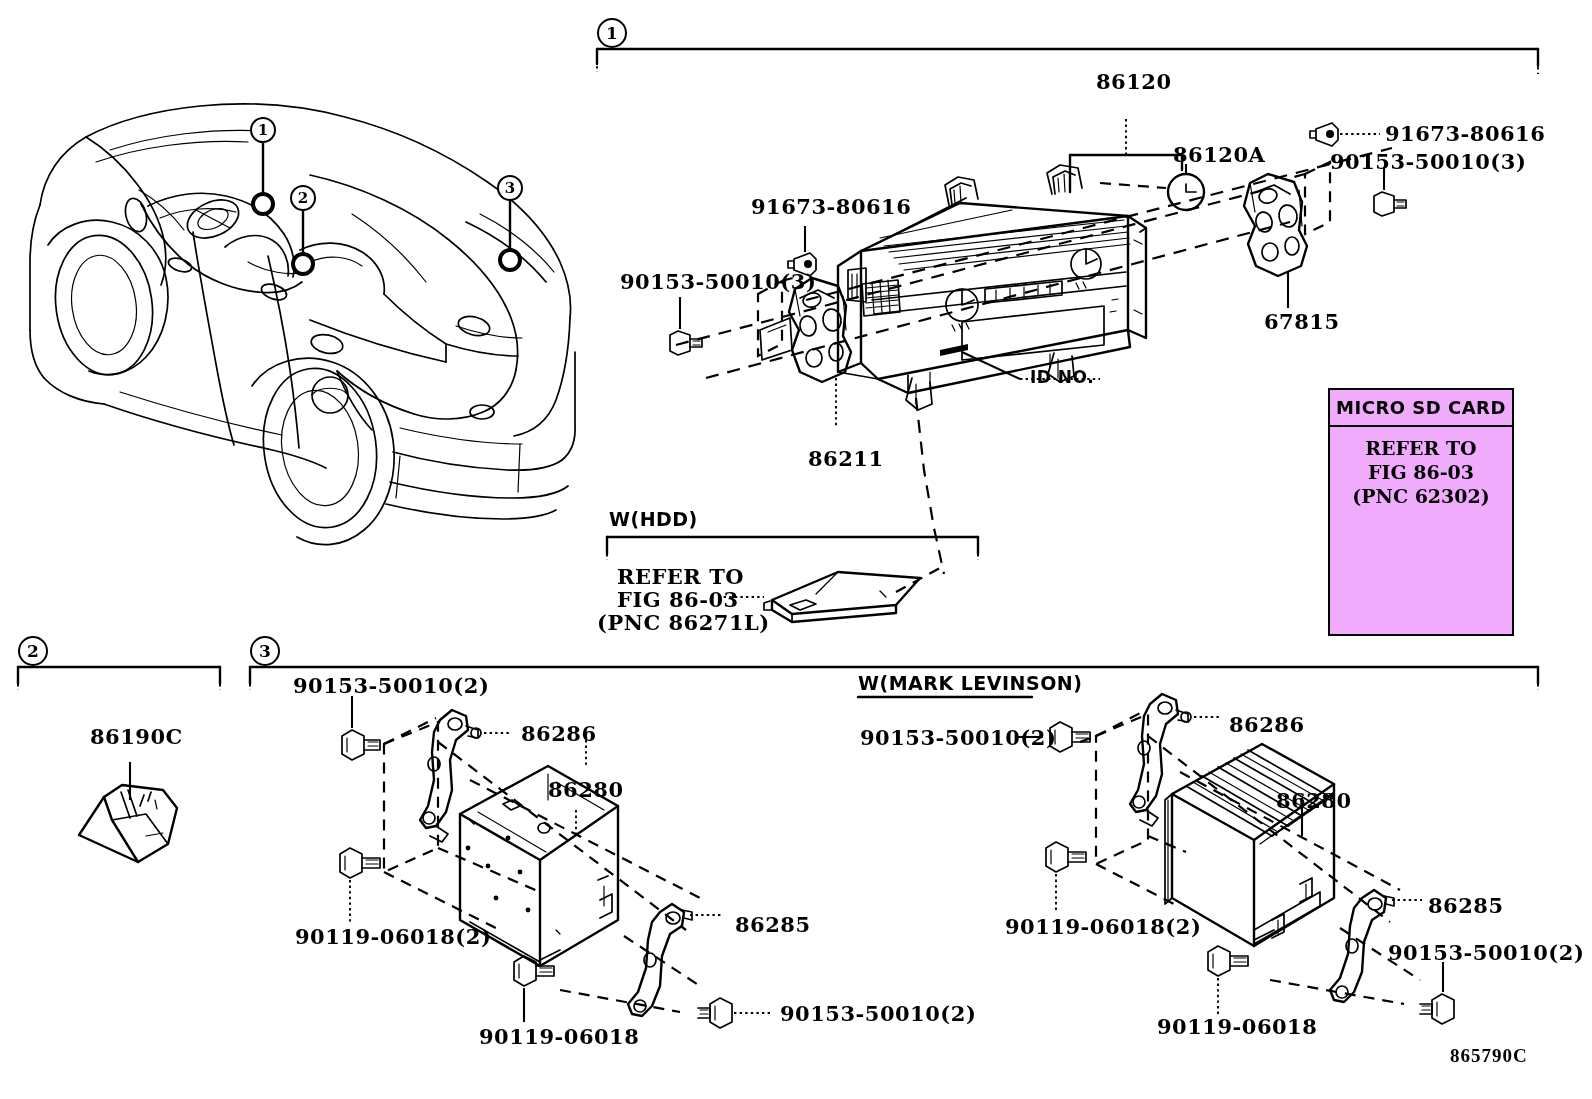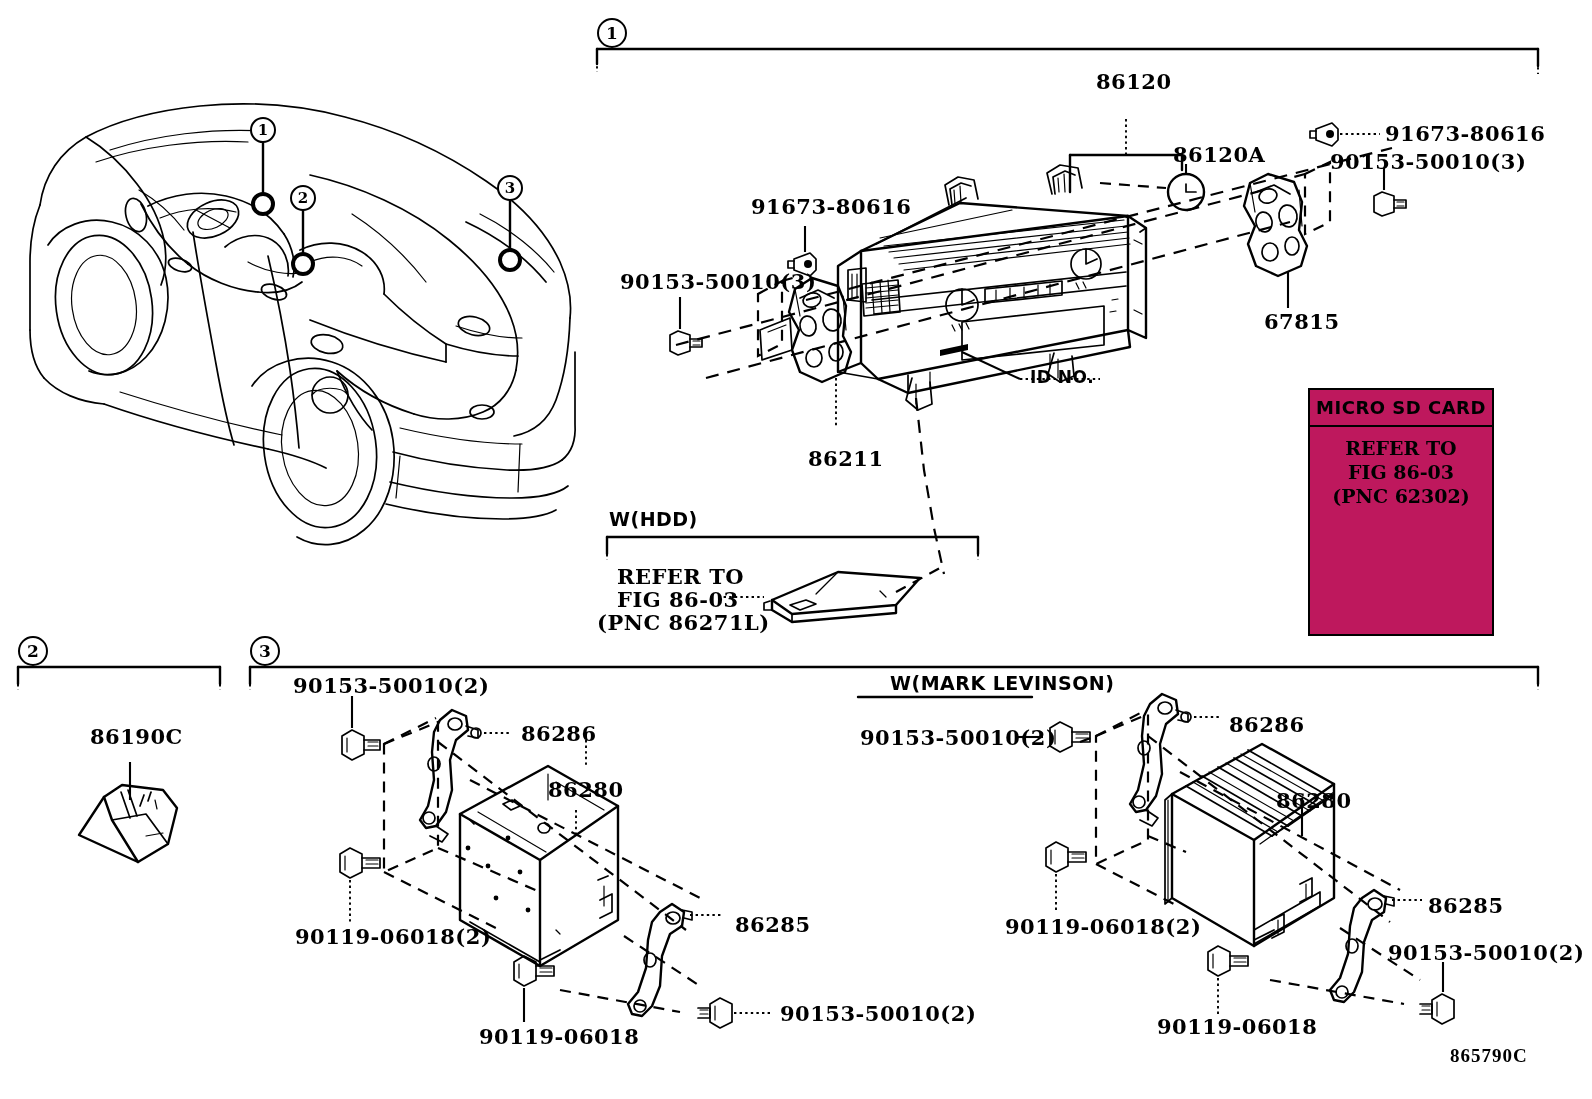--- a/index.html
+++ b/index.html
@@ -65,22 +65,23 @@
     position:absolute;
     width:24px;height:24px;
     border:4px solid #000;
     border-radius:50%;
     box-sizing:border-box;
     background:#fff;
   }
   .sdbox{
     position:absolute;
     border:2px solid #000;
-    background:#be185d;
+    background:#f0abfc;
     box-sizing:border-box;
+    margin-left:20px;
   }
   .sdtitle{
     font-family:"DejaVu Sans","Liberation Sans",sans-serif;
     font-weight:bold;
     font-size:18px;
     text-align:center;
     letter-spacing:0.5px;
     padding:7px 0 7px 0;
     border-bottom:2px solid #000;
   }
@@ -88,21 +89,20 @@
     font-family:"DejaVu Serif","Liberation Serif",serif;
     font-weight:bold;
     font-size:19px;
     text-align:center;
     padding-top:10px;
     line-height:1.25;
   }
   .whdd-under{
     border-bottom:2px solid #000;
     padding-bottom:19px;
-    margin-left:32px;
   }
 </style>
 </head>
 <body>
 
 <div id="sheet">
 
   <svg class="layer" viewBox="0 0 1592 1099">
     <defs>
       <style>

